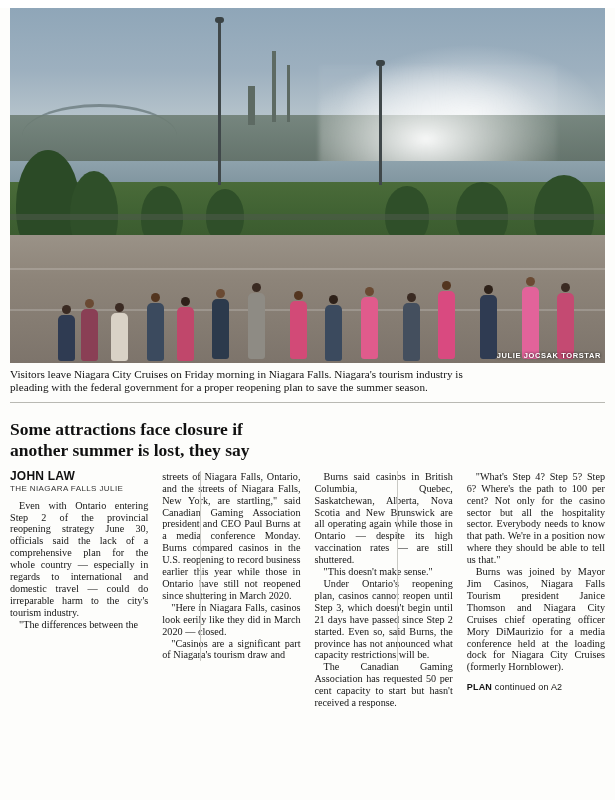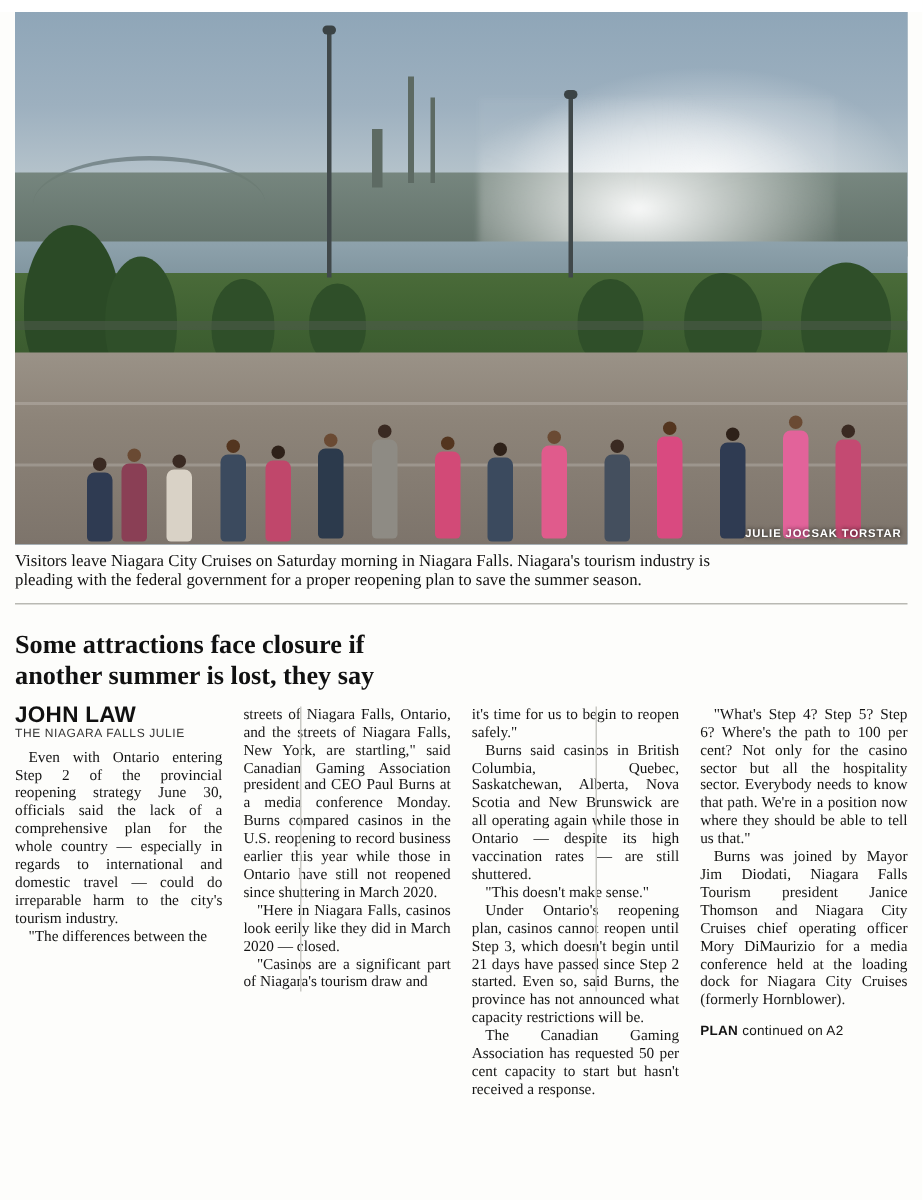--- a/index.html
+++ b/index.html
@@ -205,21 +205,21 @@
   .col p {
     margin: 0;
     text-indent: 9px;
   }
   .col p.first {
     text-indent: 0;
   }
   .byline-name {
     font-family: "Liberation Sans", sans-serif;
     font-weight: 700;
-    font-size: 15px;
+    font-size: 12px;
     letter-spacing: .2px;
     color: #111;
   }
   .byline-org {
     font-family: "Liberation Sans", sans-serif;
     font-size: 8px;
     letter-spacing: .4px;
     color: #333;
     margin-bottom: 5px;
   }
@@ -335,21 +335,21 @@
         </div>
       <div class="person" style="left:92%; height:80px;">
           <div class="head" style="background:#3a2a22;"></div>
           <div class="body" style="height:66px;background:#c44a72;"></div>
         </div>
 
       <div class="credit">JULIE JOCSAK  TORSTAR</div>
     </div>
   </div>
 
-  <div class="caption">Visitors leave Niagara City Cruises on Saturday morning in Niagara Falls. Niagara's tourism industry is pleading with the federal government for a proper reopening plan to save the summer season.</div>
+  <div class="caption">Visitors leave Niagara City Cruises on Friday morning in Niagara Falls. Niagara's tourism industry is pleading with the federal government for a proper reopening plan to save the summer season.</div>
 
   <div class="rule"></div>
 
 
   <div class="subhead">Some attractions face closure if another summer is lost, they say</div>
 
   <div class="body-area">
     <div class="col-divider" style="left:190px; height:190px;"></div>
     <div class="col-divider" style="left:387px; height:190px;"></div>
 
@@ -360,27 +360,26 @@
       <p>"The differences between the</p>
     </div>
 
     <div class="col">
       <p class="first">streets of Niagara Falls, Ontario, and the streets of Niagara Falls, New York, are startling," said Canadian Gaming Association president and CEO Paul Burns at a media conference Monday. Burns compared casinos in the U.S. reopening to record business earlier this year while those in Ontario have still not reopened since shuttering in March 2020.</p>
       <p>"Here in Niagara Falls, casinos look eerily like they did in March 2020 — closed.</p>
       <p>"Casinos are a significant part of Niagara's tourism draw and</p>
     </div>
 
     <div class="col">
-      <p class="first">it's time for us to begin to reopen safely."</p>
       <p>Burns said casinos in British Columbia, Quebec, Saskatchewan, Alberta, Nova Scotia and New Brunswick are all operating again while those in Ontario — despite its high vaccination rates — are still shuttered.</p>
       <p>"This doesn't make sense."</p>
       <p>Under Ontario's reopening plan, casinos cannot reopen until Step 3, which doesn't begin until 21 days have passed since Step 2 started. Even so, said Burns, the province has not announced what capacity restrictions will be.</p>
       <p>The Canadian Gaming Association has requested 50 per cent capacity to start but hasn't received a response.</p>
     </div>
 
     <div class="col">
       <p>"What's Step 4? Step 5? Step 6? Where's the path to 100 per cent? Not only for the casino sector but all the hospitality sector. Everybody needs to know that path. We're in a position now where they should be able to tell us that."</p>
-      <p>Burns was joined by Mayor Jim Diodati, Niagara Falls Tourism president Janice Thomson and Niagara City Cruises chief operating officer Mory DiMaurizio for a media conference held at the loading dock for Niagara City Cruises (formerly Hornblower).</p>
+      <p>Burns was joined by Mayor Jim Casinos, Niagara Falls Tourism president Janice Thomson and Niagara City Cruises chief operating officer Mory DiMaurizio for a media conference held at the loading dock for Niagara City Cruises (formerly Hornblower).</p>
       <div class="jump"><b>PLAN</b><span> continued on A2</span></div>
     </div>
   </div>
 
 </div>
 
 </body></html>

